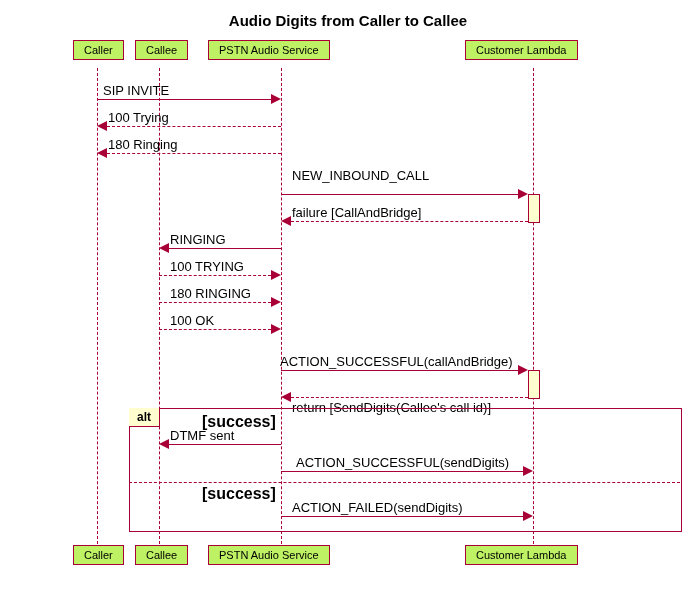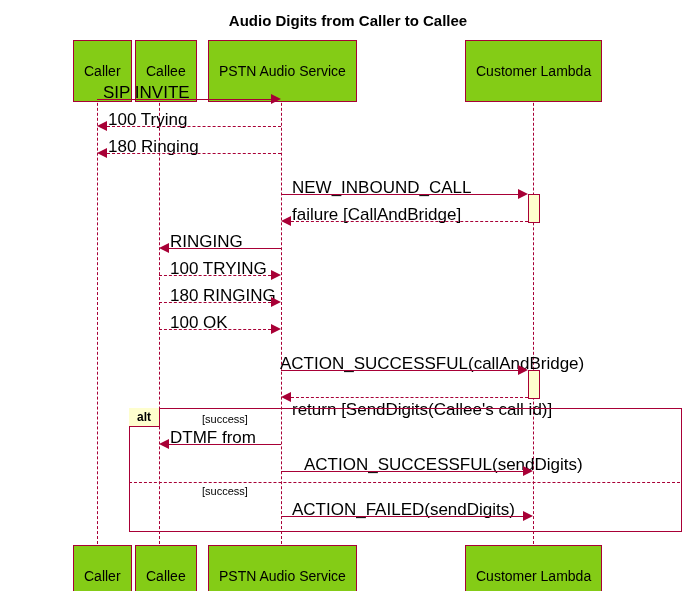--- a/index.html
+++ b/index.html
@@ -1,28 +1,28 @@
 <!DOCTYPE html>
 <html><head>
 <meta charset="utf-8">
 <style>
 body{margin:0;font-family:sans-serif;background:#fff;width:696px;height:591px;position:relative;overflow:hidden;font-size:13px}
 .title{text-align:center;font-weight:bold;font-size:15px;padding-top:12px}
-.participant{position:absolute;background:#84cc16;border:1.5px solid #a80036;padding:22px 10px;font-size:14px}
+.participant{position:absolute;background:#bef264;border:1.5px solid #a80036;padding:3px 10px;font-size:11px}
 .lifeline{position:absolute;width:0;border-left:1px dashed #a80036;top:68px;height:476px}
 .activation{position:absolute;background:#fefece;border:1px solid #a80036;width:10px}
-.msg-label{position:absolute;font-size:17px}
+.msg-label{position:absolute;font-size:13px}
 .arrow-line{position:absolute;height:1px;background:#a80036}
 .arrow-line.dashed{background:transparent;border-top:1px dashed #a80036;height:0}
 .arrow-head{position:absolute;width:0;height:0}
 .arrow-head.right{border-top:5px solid transparent;border-bottom:5px solid transparent;border-left:10px solid #a80036}
 .arrow-head.left{border-top:5px solid transparent;border-bottom:5px solid transparent;border-right:10px solid #a80036}
 .alt-box{position:absolute;border:1.5px solid #a80036;background:transparent}
 .alt-tab{position:absolute;background:#fefece;border:1px solid #a80036;border-top:none;border-left:none;padding:2px 8px;font-weight:bold;font-size:12px}
-.alt-cond{position:absolute;font-weight:normal;font-size:11px}
+.alt-cond{position:absolute;font-weight:bold;font-size:16px}
 .alt-divider{position:absolute;width:100%;border-top:1px dashed #a80036;height:0}
 </style>
 </head>
 <body>
 
 <div class="title">Audio Digits from Caller to Callee</div>
 
 <div class="lifeline" style="left:97px"></div>
 <div class="lifeline" style="left:159px"></div>
 <div class="lifeline" style="left:281px"></div>
@@ -45,21 +45,21 @@
 <div class="msg-label" style="left:108px;top:110px">100 Trying</div>
 <div class="arrow-line dashed" style="left:107px;top:126px;width:174px"></div>
 <div class="arrow-head left" style="left:97px;top:121px"></div>
 
 <div class="msg-label" style="left:108px;top:137px">180 Ringing</div>
 <div class="arrow-line dashed" style="left:107px;top:153px;width:174px"></div>
 <div class="arrow-head left" style="left:97px;top:148px"></div>
 
 <div class="activation" style="left:528px;top:194px;height:27px"></div>
 
-<div class="msg-label" style="left:292px;top:178px">NEW_INBOUND_CALL</div>
+<div class="msg-label" style="left:292px;top:168px">NEW_INBOUND_CALL</div>
 <div class="arrow-line" style="left:281px;top:194px;width:237px"></div>
 <div class="arrow-head right" style="left:518px;top:189px"></div>
 
 <div class="msg-label" style="left:292px;top:205px">failure [CallAndBridge]</div>
 <div class="arrow-line dashed" style="left:291px;top:221px;width:237px"></div>
 <div class="arrow-head left" style="left:281px;top:216px"></div>
 
 <div class="msg-label" style="left:170px;top:232px">RINGING</div>
 <div class="arrow-line" style="left:169px;top:248px;width:112px"></div>
 <div class="arrow-head left" style="left:159px;top:243px"></div>
@@ -83,25 +83,25 @@
 <div class="arrow-head right" style="left:518px;top:365px"></div>
 
 <div class="msg-label" style="left:292px;top:400px">return [SendDigits(Callee's call id)]</div>
 <div class="arrow-line dashed" style="left:291px;top:397px;width:237px"></div>
 <div class="arrow-head left" style="left:281px;top:392px"></div>
 
 <div class="alt-box" style="left:129px;top:408px;width:551px;height:122px"></div>
 <div class="alt-tab" style="left:129px;top:408px">alt</div>
 <div class="alt-cond" style="left:202px;top:413px">[success]</div>
 
-<div class="msg-label" style="left:170px;top:428px">DTMF from</div>
+<div class="msg-label" style="left:170px;top:428px">DTMF sent</div>
 <div class="arrow-line" style="left:169px;top:444px;width:112px"></div>
 <div class="arrow-head left" style="left:159px;top:439px"></div>
 
-<div class="msg-label" style="left:304px;top:455px">ACTION_SUCCESSFUL(sendDigits)</div>
+<div class="msg-label" style="left:296px;top:455px">ACTION_SUCCESSFUL(sendDigits)</div>
 <div class="arrow-line" style="left:281px;top:471px;width:242px"></div>
 <div class="arrow-head right" style="left:523px;top:466px"></div>
 
 <div class="alt-divider" style="left:129px;top:482px;width:551px"></div>
 <div class="alt-cond" style="left:202px;top:485px">[success]</div>
 
 <div class="msg-label" style="left:292px;top:500px">ACTION_FAILED(sendDigits)</div>
 <div class="arrow-line" style="left:281px;top:516px;width:242px"></div>
 <div class="arrow-head right" style="left:523px;top:511px"></div>
 

